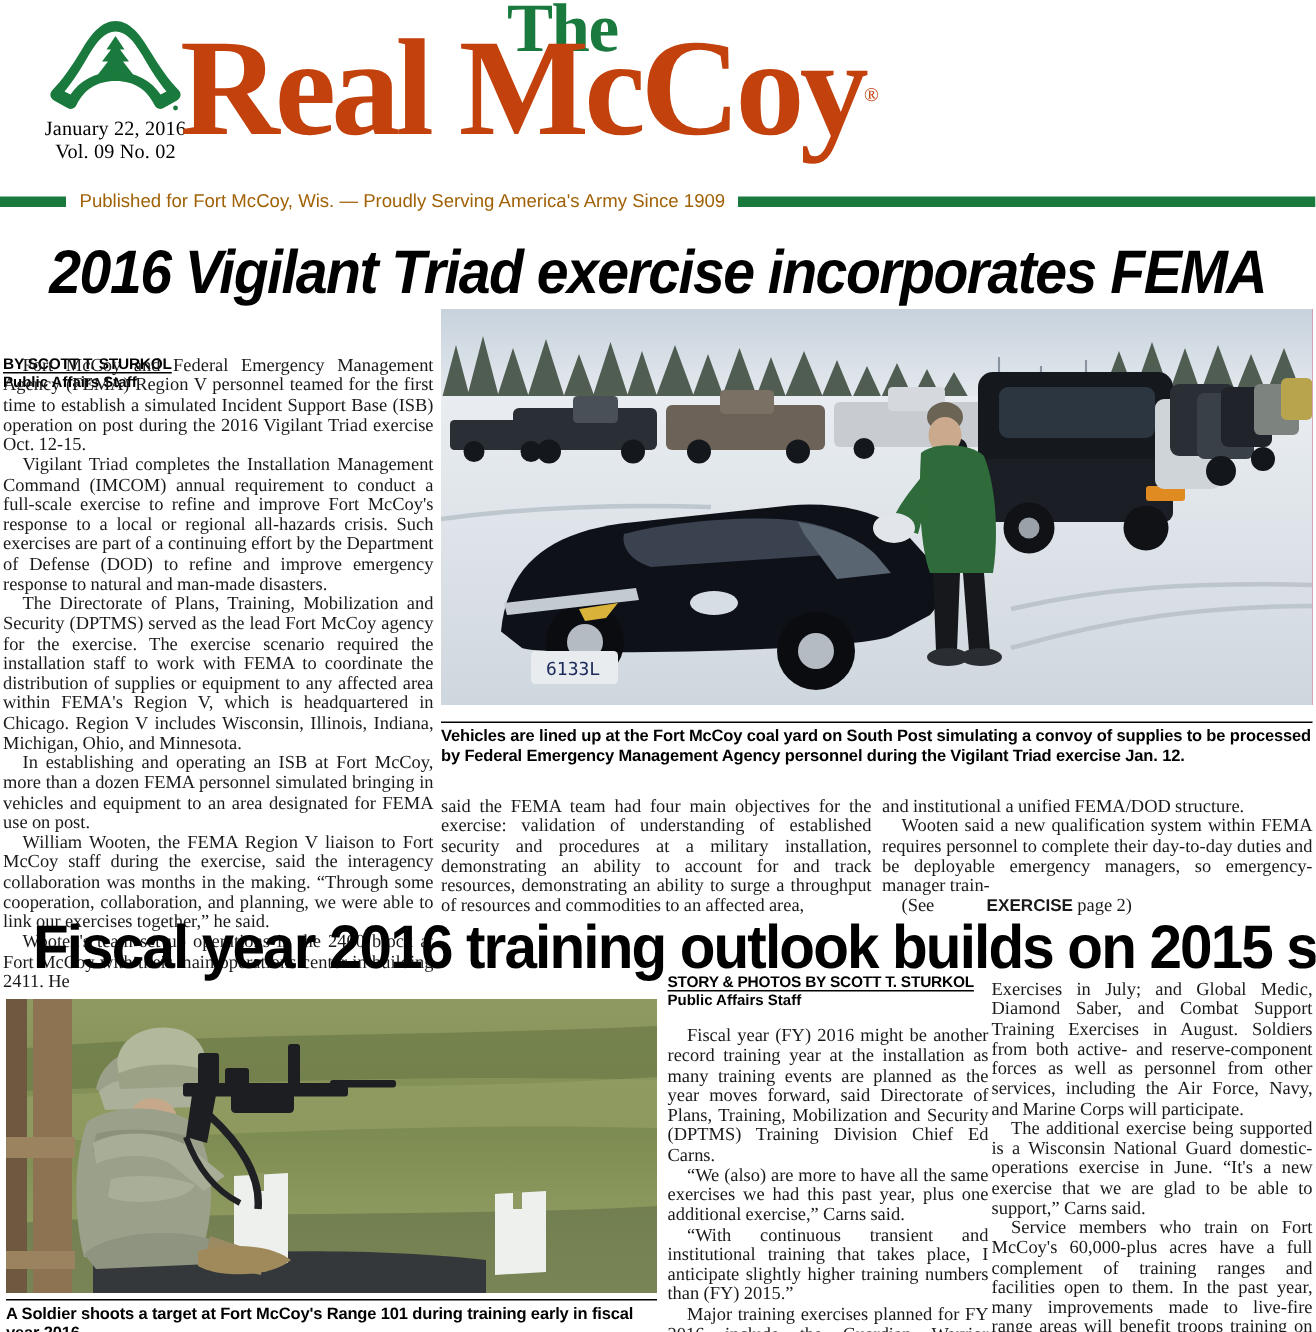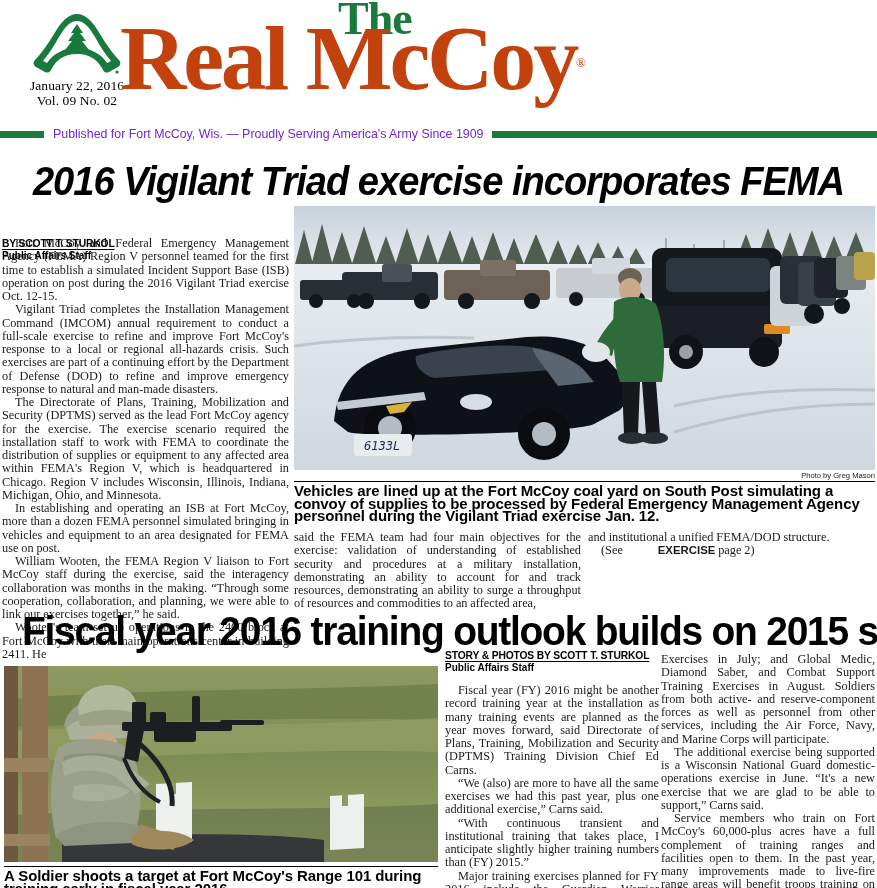--- a/index.html
+++ b/index.html
@@ -23,21 +23,21 @@
     white-space:nowrap;}
   .np-reg{font-size:13px;vertical-align:22px;font-weight:400;letter-spacing:0;}
 
   
   .tagline-row{position:absolute;left:0;top:124px;width:877px;height:20px;
     display:flex;align-items:center;gap:0;}
   .tag-bar{height:7px;background:#1a7a3d;}
   .tag-bar.left{width:44px;}
   .tag-bar.right{flex:1;}
   .tagline-text{font-family:"Liberation Sans",sans-serif;font-size:12.4px;
-    color:#6d28d9;white-space:nowrap;padding:0 9px;font-weight:400;}
+    color:#a16207;white-space:nowrap;padding:0 9px;font-weight:400;}
 
   
   .headline{
     font-family:"Liberation Sans",sans-serif;font-weight:700;font-style:italic;
     font-size:41px;line-height:46px;text-align:center;letter-spacing:-1.1px;
     color:#000;transform:scaleX(.93);transform-origin:center;white-space:nowrap;
   }
   .headline2{
     font-family:"Liberation Sans",sans-serif;font-weight:700;font-style:normal;
     font-size:41px;line-height:46px;text-align:center;letter-spacing:-1.3px;
@@ -56,24 +56,24 @@
     margin:0;font-family:"Liberation Serif",serif;font-size:12.3px;line-height:13.25px;
     text-align:justify;text-indent:13px;color:#1a1a1a;
     -webkit-hyphens:auto;hyphens:auto;word-spacing:-.2px;
   }
   .body-col p.cont{text-indent:0;}
   .jump{font-family:"Liberation Serif",serif;font-size:12.3px;text-align:right;
     margin:0;text-indent:0;}
   .jump b{font-family:"Liberation Sans",sans-serif;font-size:11.4px;font-weight:700;margin-left:32px;}
 
   
-  .photo{position:relative;overflow:hidden;background:#be185d;border:0;font-style:italic;}
+  .photo{position:relative;overflow:hidden;background:#be185d;border:0;}
   .credit{font-family:"Liberation Sans",sans-serif;font-size:7.6px;color:#222;
     text-align:right;line-height:9px;padding-top:1px;}
-  .caption{font-family:"Liberation Sans",sans-serif;font-weight:700;font-size:15px;
+  .caption{font-family:"Liberation Sans",sans-serif;font-weight:700;font-size:11px;
     line-height:12.6px;color:#000;letter-spacing:-.1px;}
   .rule-thin{height:1px;background:#000;}
 
   
   #hl1{position:absolute;left:0;top:158px;width:877px;}
   #byline1{position:absolute;left:2px;top:210px;width:285px;margin-top:28px;}
   #col1{position:absolute;left:2px;top:237px;width:287px;}
   #photo1{position:absolute;left:294px;top:206px;width:581px;height:264px;}
   #credit1{position:absolute;left:294px;top:470px;width:581px;}
   #cap1{position:absolute;left:294px;top:481px;width:581px;}
@@ -243,32 +243,32 @@
         <ellipse cx="360" cy="232" rx="14" ry="6" fill="#2a2d32"></ellipse>
       </g>
 
       <g stroke="#b7bfc7" stroke-width="3" fill="none" opacity=".8">
         <path d="M380 200 C440 186 500 182 581 184"></path>
         <path d="M380 226 C450 206 510 198 581 198"></path>
         <path d="M0 140 C60 132 120 130 180 132"></path>
       </g>
     </svg>
   </div>
-  <div id="credit1" class="credit">Photo by Greg Mason</div>
   <div id="cap1">
     <div class="rule-thin"></div>
     <div class="caption" style="padding-top:3px">Vehicles are lined up at the Fort McCoy coal yard on South Post simulating a convoy of supplies to be processed by Federal Emergency Management Agency personnel during the Vigilant Triad exercise Jan. 12.</div>
   </div>
 
   <div id="col2" class="body-col">
     <p class="cont">said the FEMA team had four main objectives for the exercise: validation of understanding of established security and procedures at a military installation, demonstrating an ability to account for and track resources, demonstrating an ability to surge a throughput of resources and commodities to an affected area,</p>
   </div>
 
   <div id="col3" class="body-col">
     <p class="cont">and institutional a unified FEMA/DOD structure.</p>
+    <p>Wooten said a new qualification system within FEMA requires personnel to complete their day-to-day duties and be deployable emergency managers, so emergency-manager train-</p>
     <p class="jump"><span>(See </span><b>EXERCISE</b><span> page 2)</span></p>
   </div>
 
   <div id="hl2" class="headline2">Fiscal year 2016 training outlook builds on 2015 success</div>
 
   <div id="photo2" class="photo">
     <svg width="434" height="196" viewBox="0 0 434 196">
       <defs>
         <linearGradient id="fld" x1="0" y1="0" x2="0" y2="1">
           <stop offset="0" stop-color="#8f9a62"></stop>

